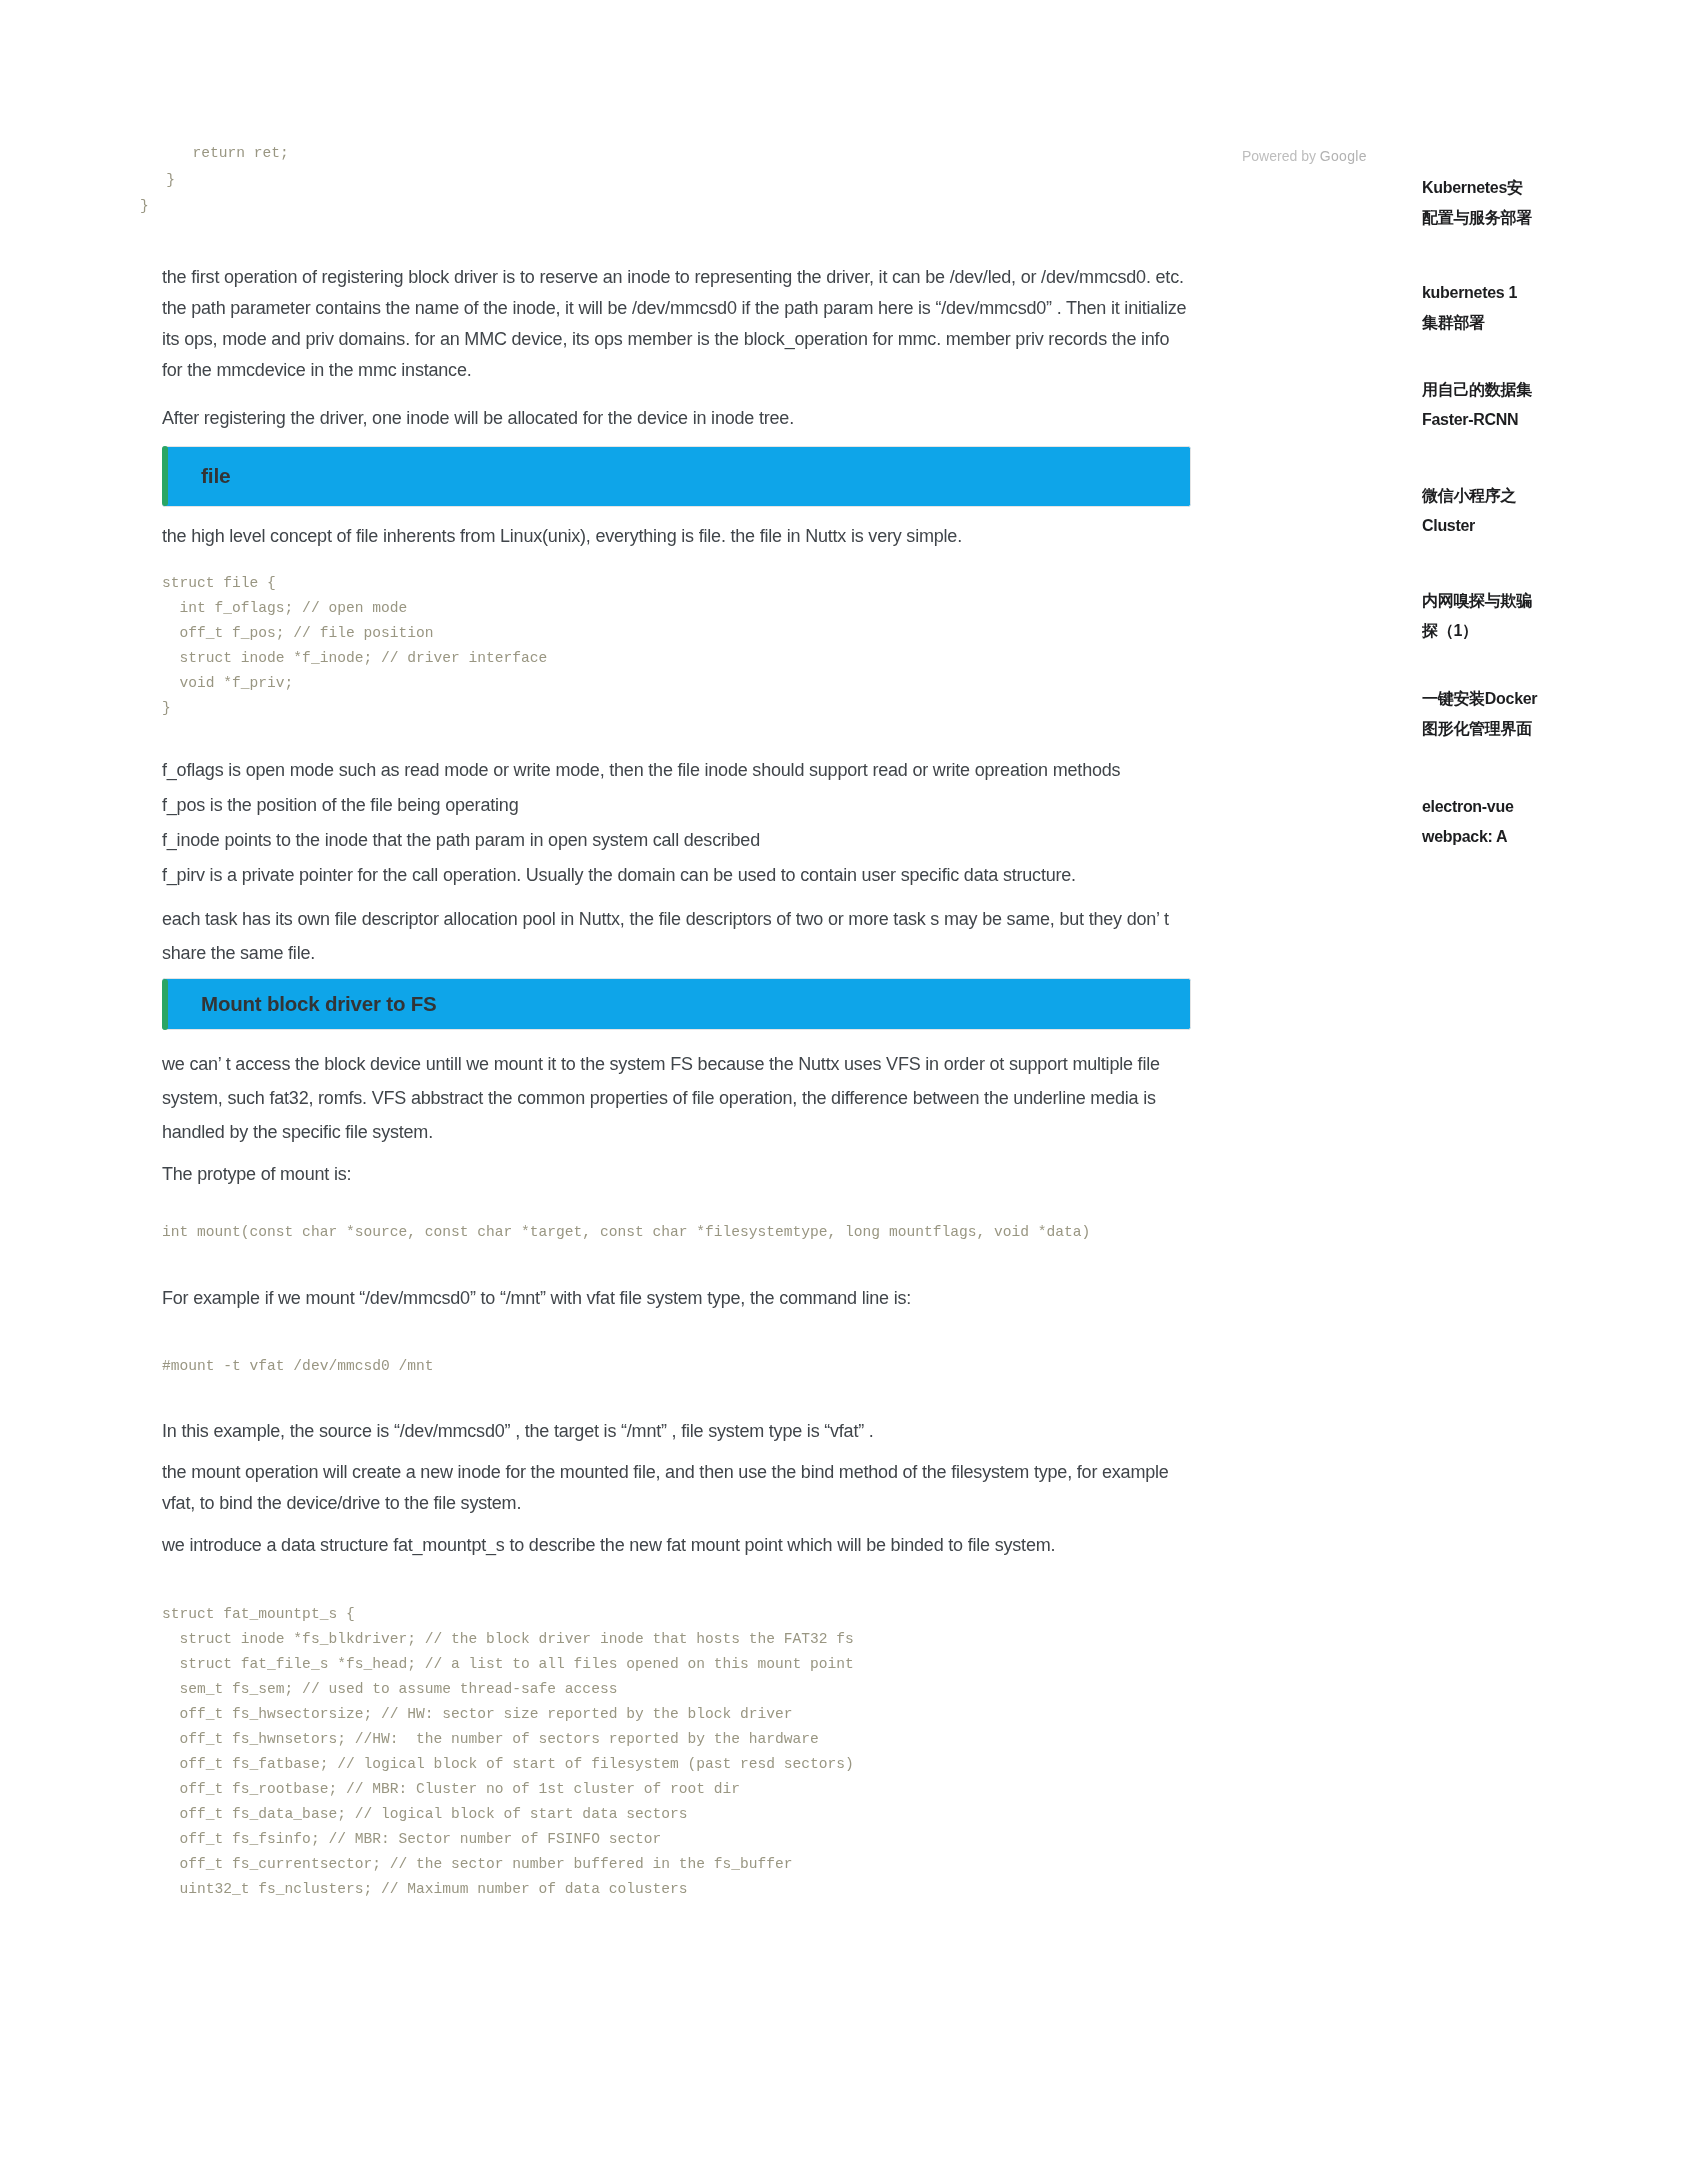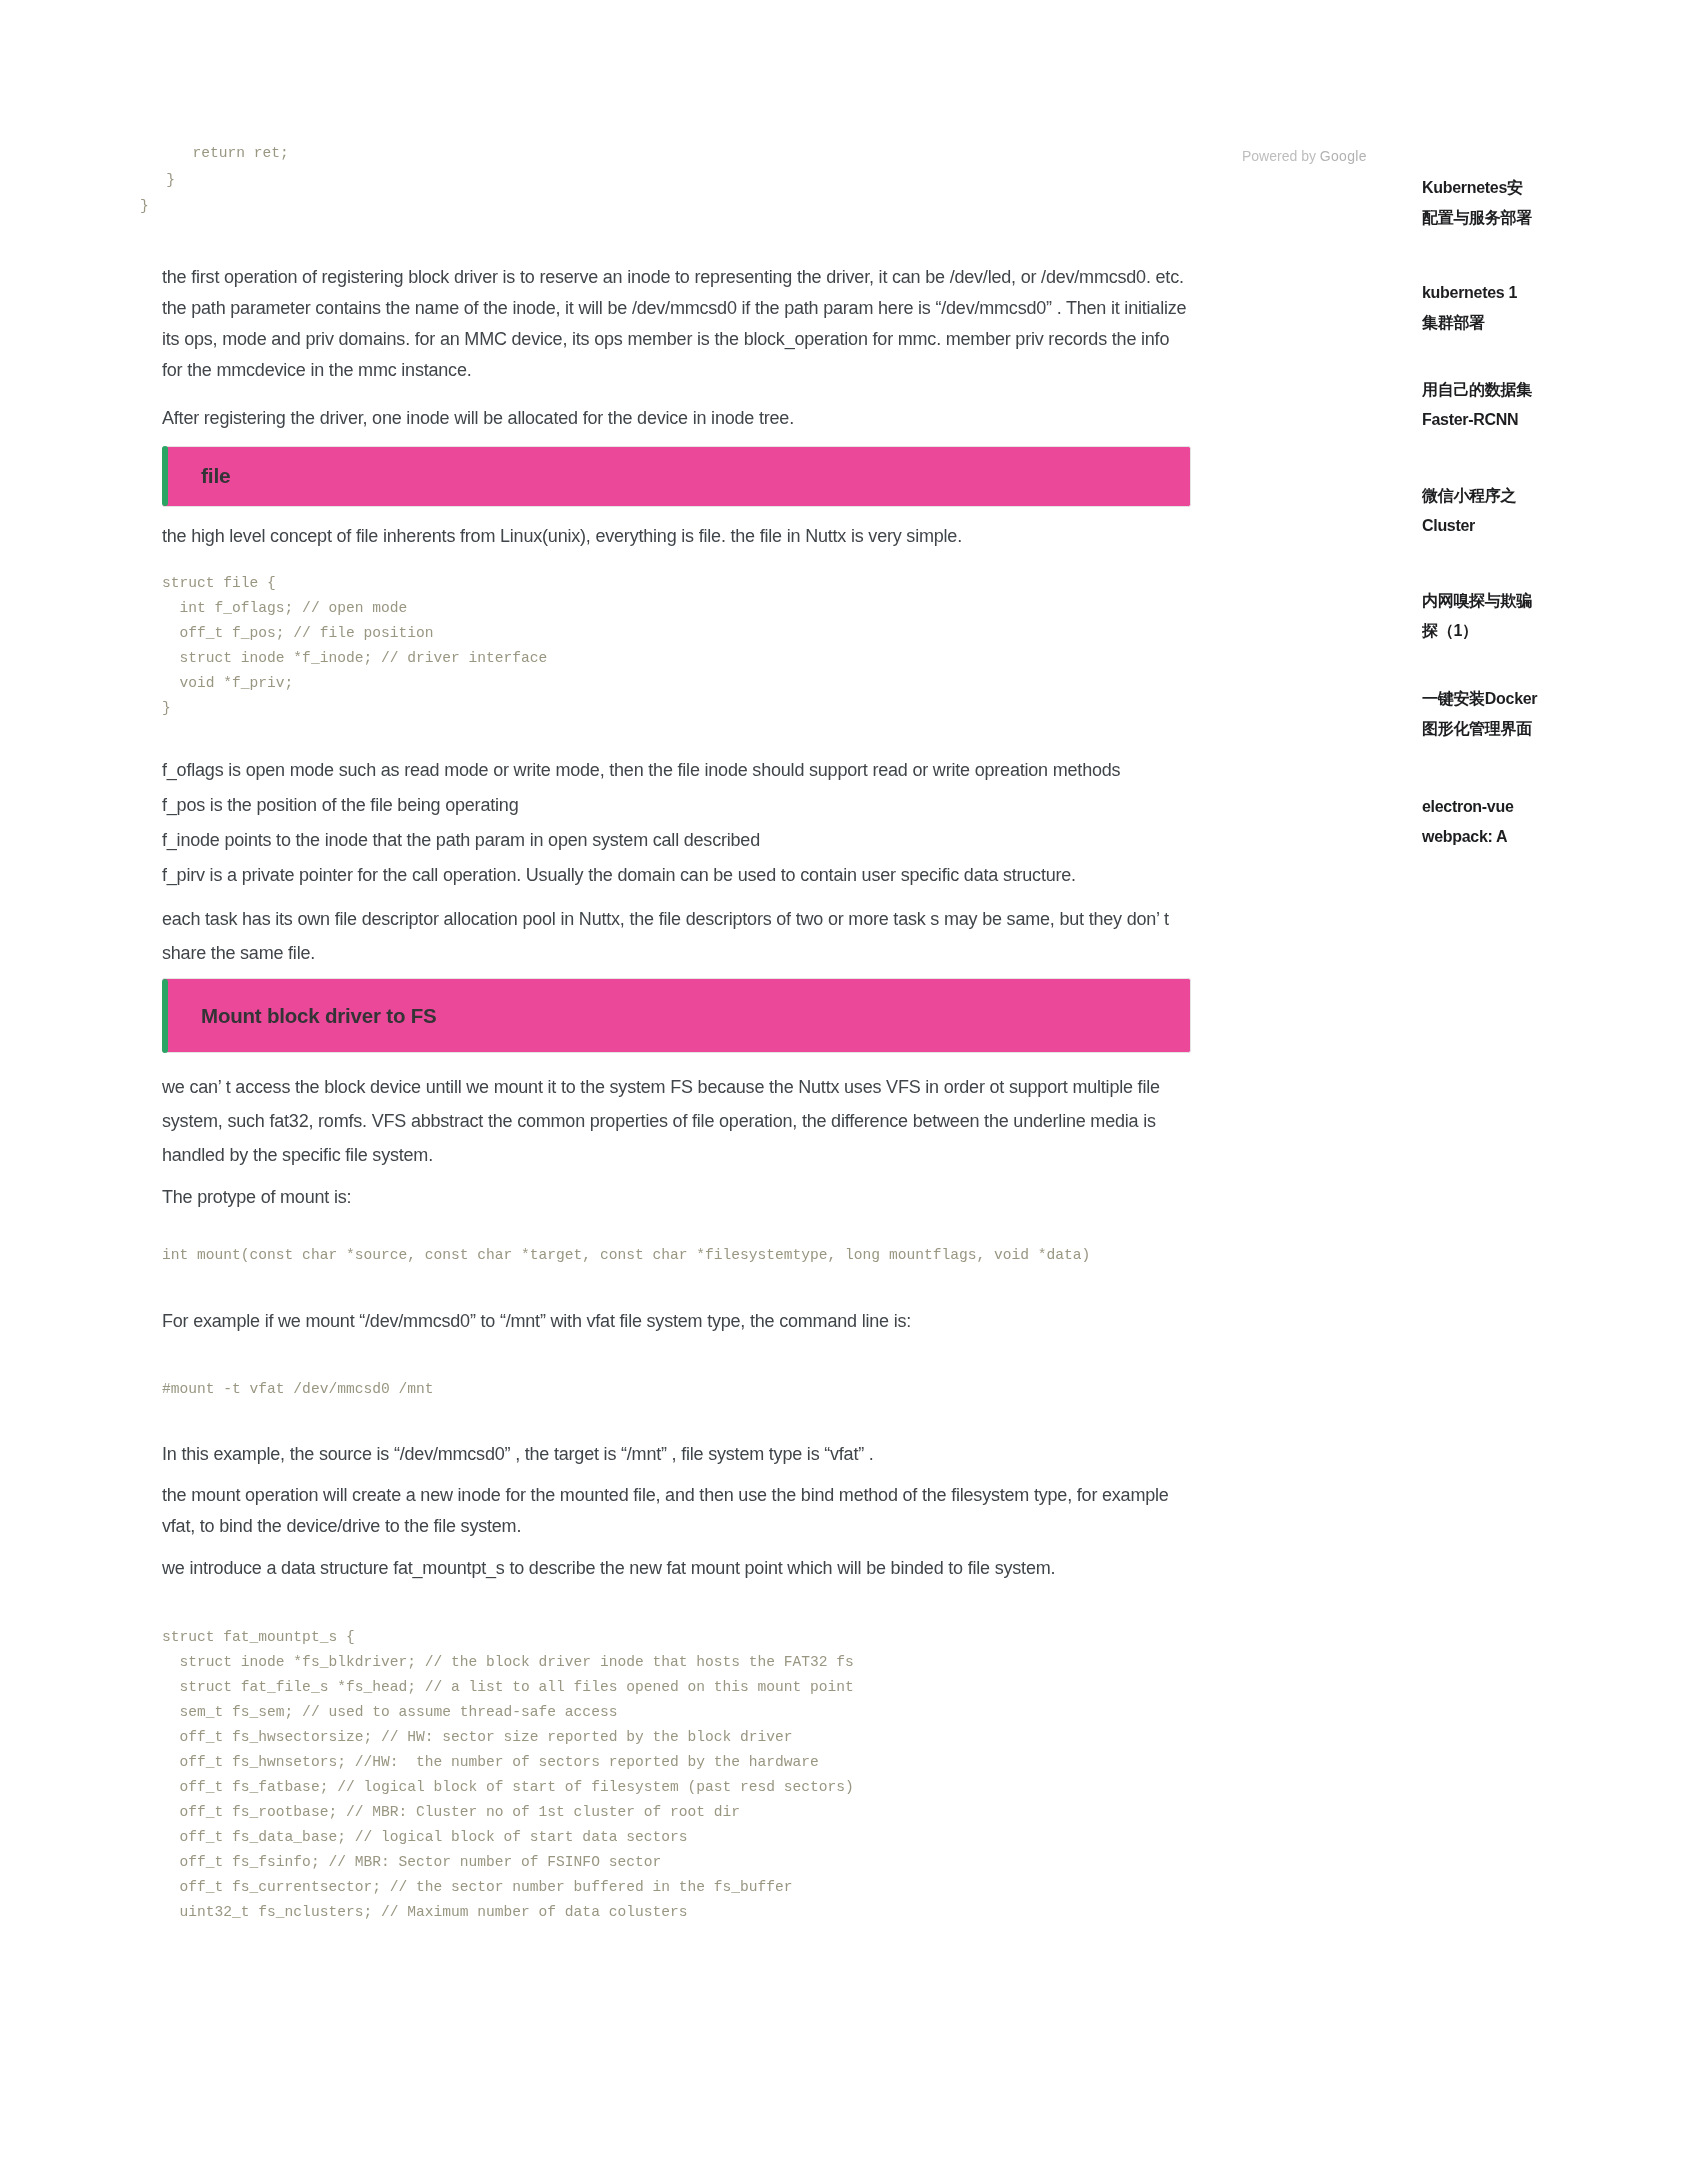--- a/index.html
+++ b/index.html
@@ -14,21 +14,21 @@
     font-size:14.6px;line-height:25px;color:#999682;
   }
   pre.code-top{line-height:26.5px;margin-left:-22px;}
   p{margin:0;font-size:18px;line-height:31px;color:#40454a;letter-spacing:-0.2px;}
   .g14{margin-top:9.3px}.g16{margin-top:10.6px}.g18{margin-top:12px}.g22{margin-top:14.6px}
   .g26{margin-top:17px}.g46{margin-top:30px}.g47{margin-top:19px}
   .g48{margin-top:32px}.g56{margin-top:37px}.g58{margin-top:38px}.g60{margin-top:40px}
   .g62{margin-top:41px}.g64{margin-top:42px}.g12{margin-top:8px}
   .hbox{
     position:relative;height:61px;border:0.7px solid #e4e4e4;border-radius:2.6px;
-    display:flex;align-items:center;padding-left:38px;box-sizing:border-box;background:#ec4899;
+    display:flex;align-items:center;padding-left:38px;box-sizing:border-box;background:#0ea5e9;
   }
   .hbox .bar{
     position:absolute;left:-0.7px;top:-0.7px;bottom:-0.7px;width:6px;
     border-radius:5.3px;background:var(--accent,#2aa564);
   }
   .hbox .htext{font-size:21px;font-weight:bold;color:#333436;letter-spacing:-0.2px;}
   .notes p{line-height:35px;}
   .lh52{line-height:34px;}
   .powered{position:absolute;left:1242px;top:148px;color:#bdbdbd;font-size:14px;white-space:nowrap;}
   .powered .brand{font-size:14px;color:#b2b2b2;font-weight:500;letter-spacing:0.3px;}
@@ -70,21 +70,21 @@
 
     <div class="notes g48">
       <p>f_oflags is open mode such as read mode or write mode, then the file inode should support read or write opreation methods</p>
       <p>f_pos is the position of the file being operating</p>
       <p>f_inode points to the inode that the path param in open system call described</p>
       <p>f_pirv is a private pointer for the call operation. Usually the domain can be used to contain user specific data structure.</p>
     </div>
 
     <p class="g14 lh52">each task has its own file descriptor allocation pool in Nuttx, the file descriptors of two or more task s may be same, but they don’ t share the same file.</p>
 
-    <div class="hbox g12" style="height:75px">
+    <div class="hbox g12" style="height:52px">
       <span class="bar"></span>
       <span class="htext" style="font-size:20.5px">Mount block driver to FS</span>
     </div>
 
     <p class="g26 lh52">we can’ t access the block device untill we mount it to the system FS because the Nuttx uses VFS in order ot support multiple file system, such fat32, romfs. VFS abbstract the common properties of file operation, the difference between the underline media is handled by the specific file system.</p>
 
     <p class="g14">The protype of mount is:</p>
 
     <pre class="g46">int mount(const char *source, const char *target, const char *filesystemtype, long mountflags, void *data)</pre>
 

